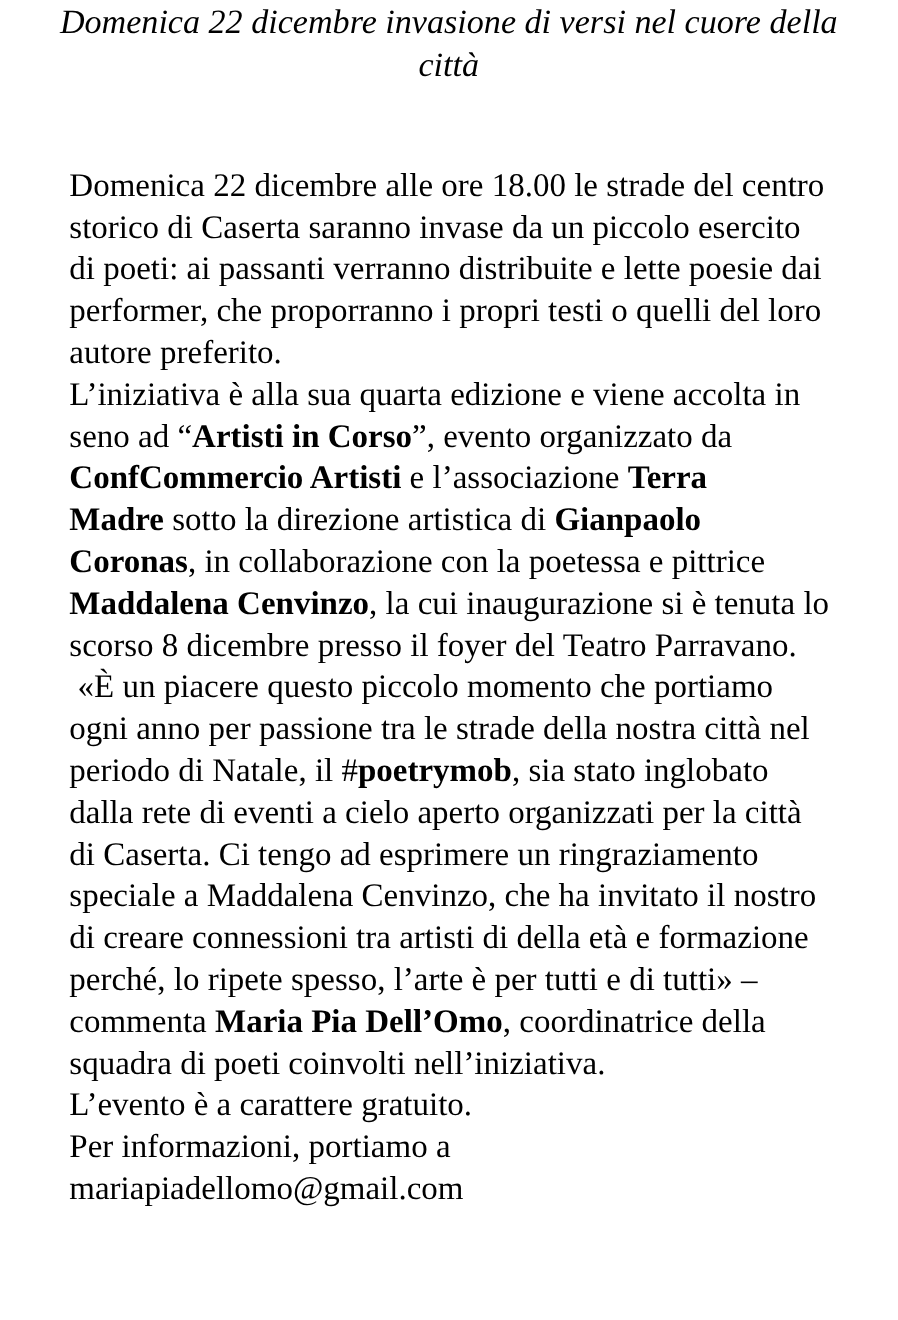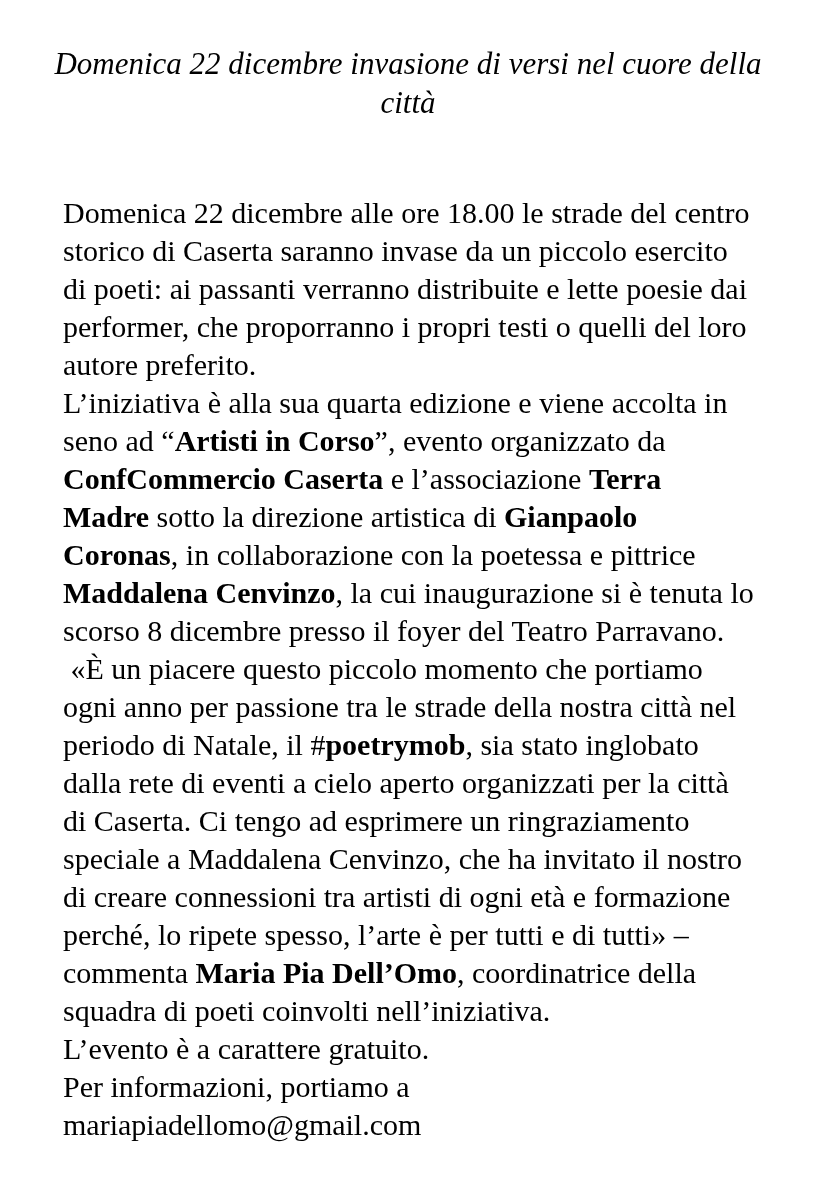--- a/index.html
+++ b/index.html
@@ -8,21 +8,20 @@
     background: #ffffff;
   }
   .page {
     position: relative;
     width: 816px;
     height: 1200px;
     background: #ffffff;
     color: #000000;
     font-family: "Liberation Serif", serif;
     box-sizing: border-box;
-    padding-top: 44px;
     overflow: hidden;
   }
   .doc-title {
     font-size: 31px;
     line-height: 39px;
     font-weight: normal;
     font-style: italic;
     text-align: center;
     margin: 0 30px 72px 30px;
   }
@@ -49,32 +48,32 @@
   </h1>
 
   <div class="doc-body">
       <div class="line"><span>Domenica 22 dicembre alle ore 18.00 le strade del centro</span></div>
       <div class="line"><span>storico di Caserta saranno invase da un piccolo esercito</span></div>
       <div class="line"><span>di poeti: ai passanti verranno distribuite e lette poesie dai</span></div>
       <div class="line"><span>performer, che proporranno i propri testi o quelli del loro</span></div>
       <div class="line"><span>autore preferito.</span></div>
       <div class="line"><span>L’iniziativa è alla sua quarta edizione e viene accolta in</span></div>
       <div class="line"><span>seno ad “</span><span class="b">Artisti in Corso</span><span>”, evento organizzato da</span></div>
-      <div class="line"><span class="b">ConfCommercio Caserta</span><span> e l’associazione </span><span class="b">Terra</span></div>
+      <div class="line"><span class="b">ConfCommercio Artisti</span><span> e l’associazione </span><span class="b">Terra</span></div>
       <div class="line"><span class="b">Madre</span><span> sotto la direzione artistica di </span><span class="b">Gianpaolo</span></div>
       <div class="line"><span class="b">Coronas</span><span>, in collaborazione con la poetessa e pittrice</span></div>
       <div class="line"><span class="b">Maddalena Cenvinzo</span><span>, la cui inaugurazione si è tenuta lo</span></div>
       <div class="line"><span>scorso 8 dicembre presso il foyer del Teatro Parravano.</span></div>
       <div class="line"><span> «È un piacere questo piccolo momento che portiamo</span></div>
       <div class="line"><span>ogni anno per passione tra le strade della nostra città nel</span></div>
       <div class="line"><span>periodo di Natale, il #</span><span class="b">poetrymob</span><span>, sia stato inglobato</span></div>
       <div class="line"><span>dalla rete di eventi a cielo aperto organizzati per la città</span></div>
       <div class="line"><span>di Caserta. Ci tengo ad esprimere un ringraziamento</span></div>
       <div class="line"><span>speciale a Maddalena Cenvinzo, che ha invitato il nostro</span></div>
-      <div class="line"><span>di creare connessioni tra artisti di ogni età e formazione</span></div>
+      <div class="line"><span>di creare connessioni tra artisti di della età e formazione</span></div>
       <div class="line"><span>perché, lo ripete spesso, l’arte è per tutti e di tutti» –</span></div>
       <div class="line"><span>commenta </span><span class="b">Maria Pia Dell’Omo</span><span>, coordinatrice della</span></div>
       <div class="line"><span>squadra di poeti coinvolti nell’iniziativa.</span></div>
       <div class="line"><span>L’evento è a carattere gratuito.</span></div>
       <div class="line"><span>Per informazioni, portiamo a</span></div>
       <div class="line"><span class="i">mariapiadellomo@gmail.com</span></div>
     </div>
 
 </div>
 

